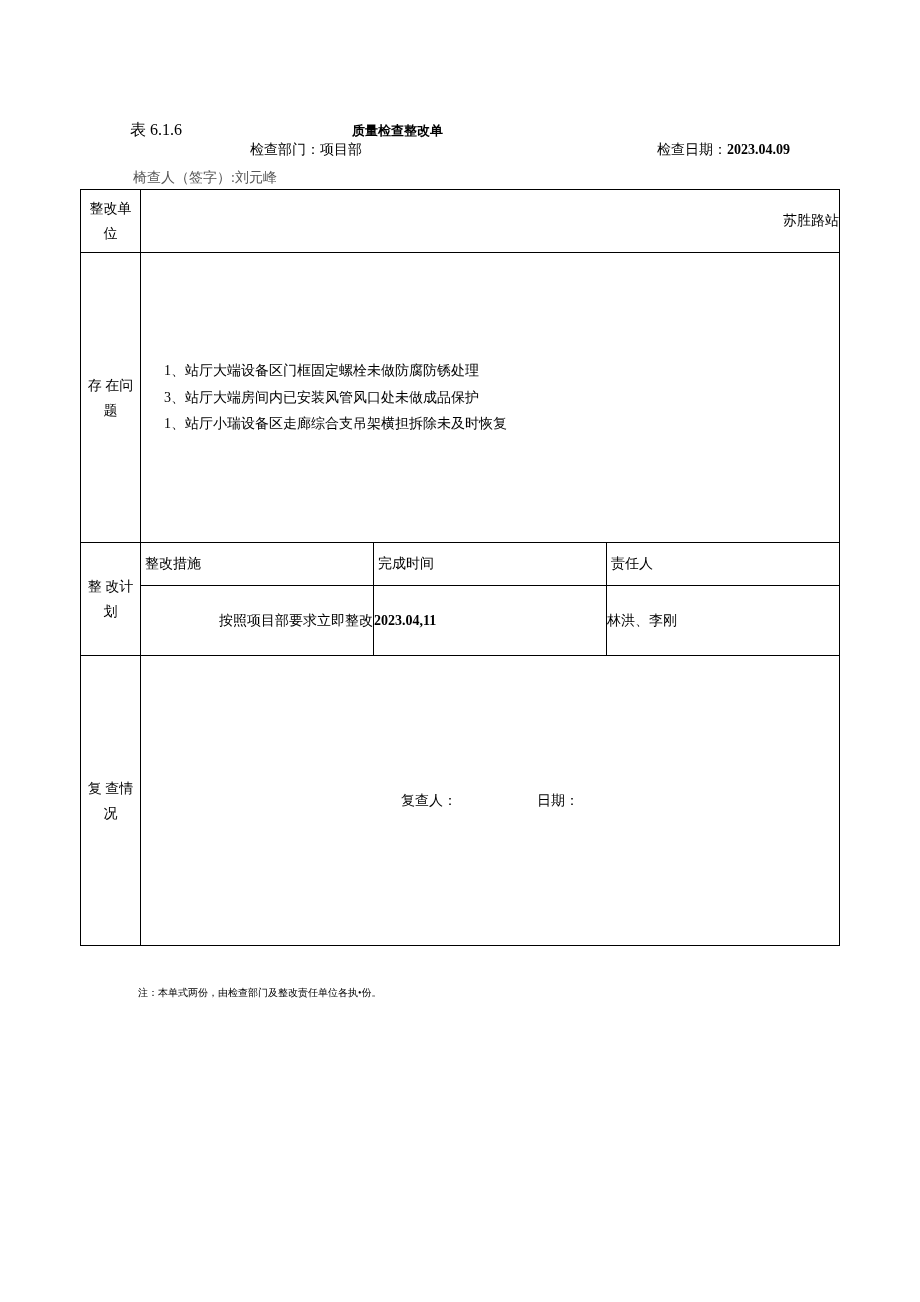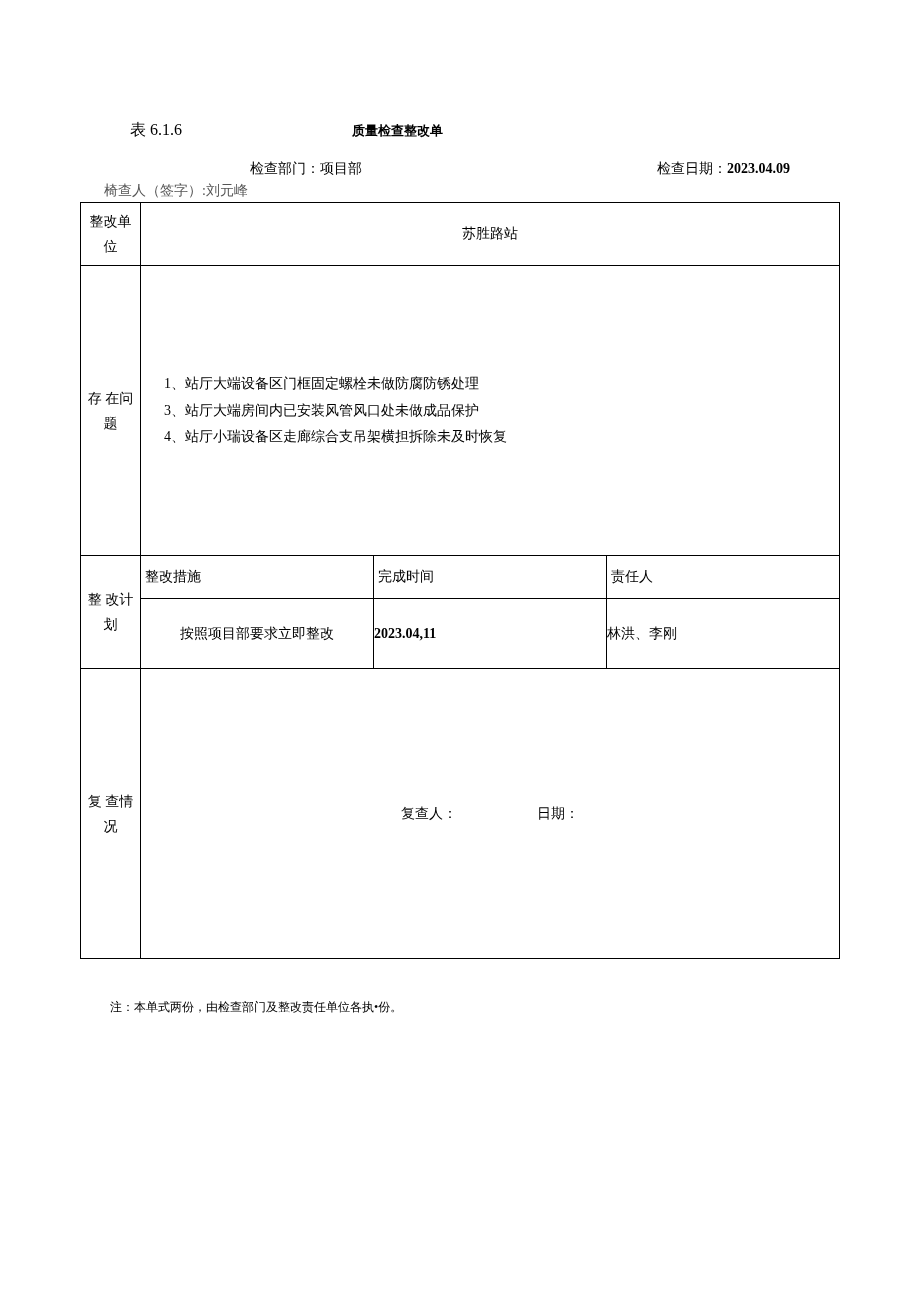--- a/index.html
+++ b/index.html
@@ -11,71 +11,71 @@
       font-family: "SimSun", "宋体", serif;
       font-size: 14px;
       color: #000;
       background: #fff;
       width: 920px;
       padding: 120px 80px 80px 80px;
     }
     .header-row {
       display: flex;
       align-items: baseline;
-      margin-bottom: 19px;
+      margin-bottom: 0;
     }
     .table-number {
       font-size: 16px;
       margin-left: 50px;
     }
     .title {
       font-size: 13px;
       font-weight: bold;
       margin-left: 170px;
     }
     .info-row {
       display: flex;
       justify-content: space-between;
-      margin-bottom: 4px;
+      margin-bottom: 10px;
       padding: 0 50px 0 170px;
     }
     .info-left {
       font-size: 14px;
     }
     .info-right {
       font-size: 14px;
     }
     .bold {
       font-weight: bold;
     }
     .inspector-row {
       font-size: 14px;
       color: #555;
-      margin-left: 24px;
+      margin-left: 53px;
       margin-bottom: 2px;
     }
     table.main {
       border-collapse: collapse;
       width: 100%;
       table-layout: fixed;
     }
     table.main td, table.main th {
       border: 1px solid #000;
       font-size: 14px;
       vertical-align: middle;
     }
     .label-cell {
       width: 60px;
       text-align: center;
       padding: 6px 4px;
       line-height: 1.8;
     }
     .content-cell {
-      padding: 6px 12px;
-      text-align: center;
+      padding: 6px 0;
+      text-align: right;
     }
     .problems-cell {
       height: 290px;
       vertical-align: top;
       padding: 10px 23px;
     }
     .problems-cell p {
       line-height: 1.9;
     }
     .plan-header-cell {
@@ -89,22 +89,22 @@
       vertical-align: bottom;
       padding: 6px 8px;
     }
     .review-bottom {
       display: flex;
       justify-content: center;
       gap: 80px;
     }
     .note {
       margin-top: 40px;
-      margin-left: 30px;
-      font-size: 12px;
+      margin-left: 58px;
+      font-size: 10px;
     }
     .center {
       text-align: left;
     }
   </style>
 </head>
 <body>
 
 <div class="header-row">
   <span class="table-number">表 6.1.6</span>
@@ -128,21 +128,21 @@
   <tbody>
       <tr>
     <td class="label-cell">整改单位</td>
     <td class="content-cell" colspan="3">苏胜路站</td>
   </tr>
   <tr>
     <td class="label-cell">存 在问题</td>
     <td class="problems-cell" colspan="3">
       <p>1、站厅大端设备区门框固定螺栓未做防腐防锈处理</p>
       <p>3、站厅大端房间内已安装风管风口处未做成品保护</p>
-      <p>4、站厅小瑞设备区走廊综合支吊架横担拆除未及时恢复</p>
+      <p>1、站厅小瑞设备区走廊综合支吊架横担拆除未及时恢复</p>
     </td>
   </tr>
   <tr>
     <td class="label-cell" rowspan="2">整 改计 划</td>
     <td class="plan-header-cell" style="width:420px">整改措施</td>
     <td class="plan-header-cell" style="width:110px">完成时间</td>
     <td class="plan-header-cell">责任人</td>
   </tr>
   <tr class="plan-content-row">
     <td class="content-cell">按照项目部要求立即整改</td>

